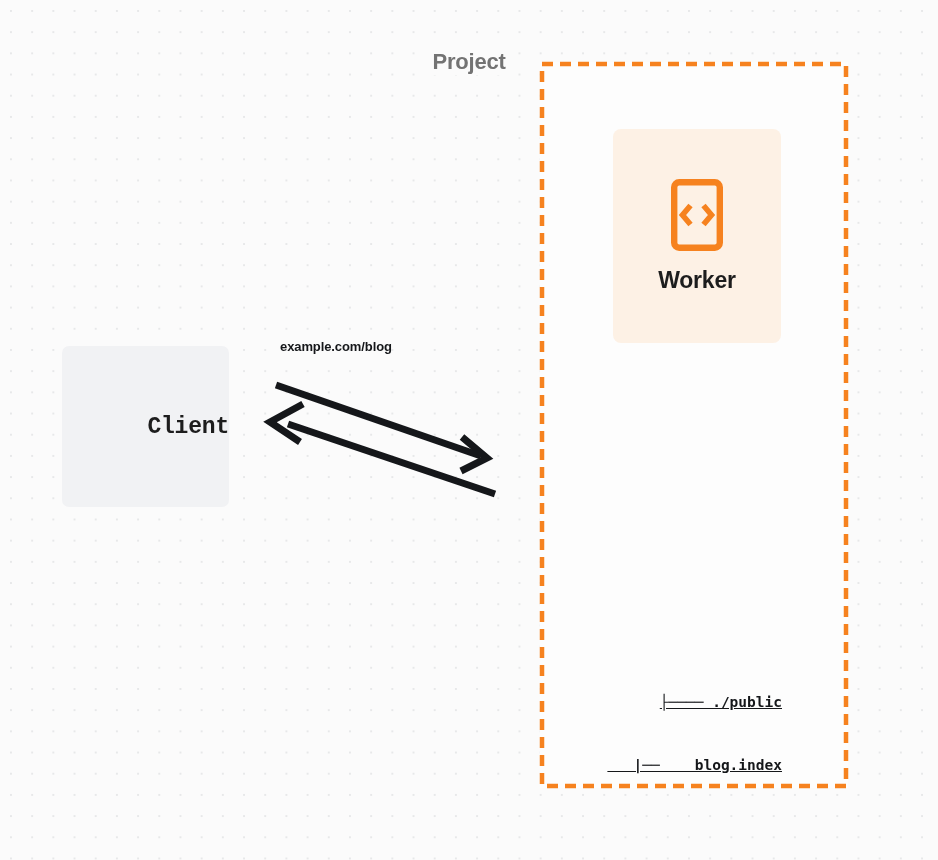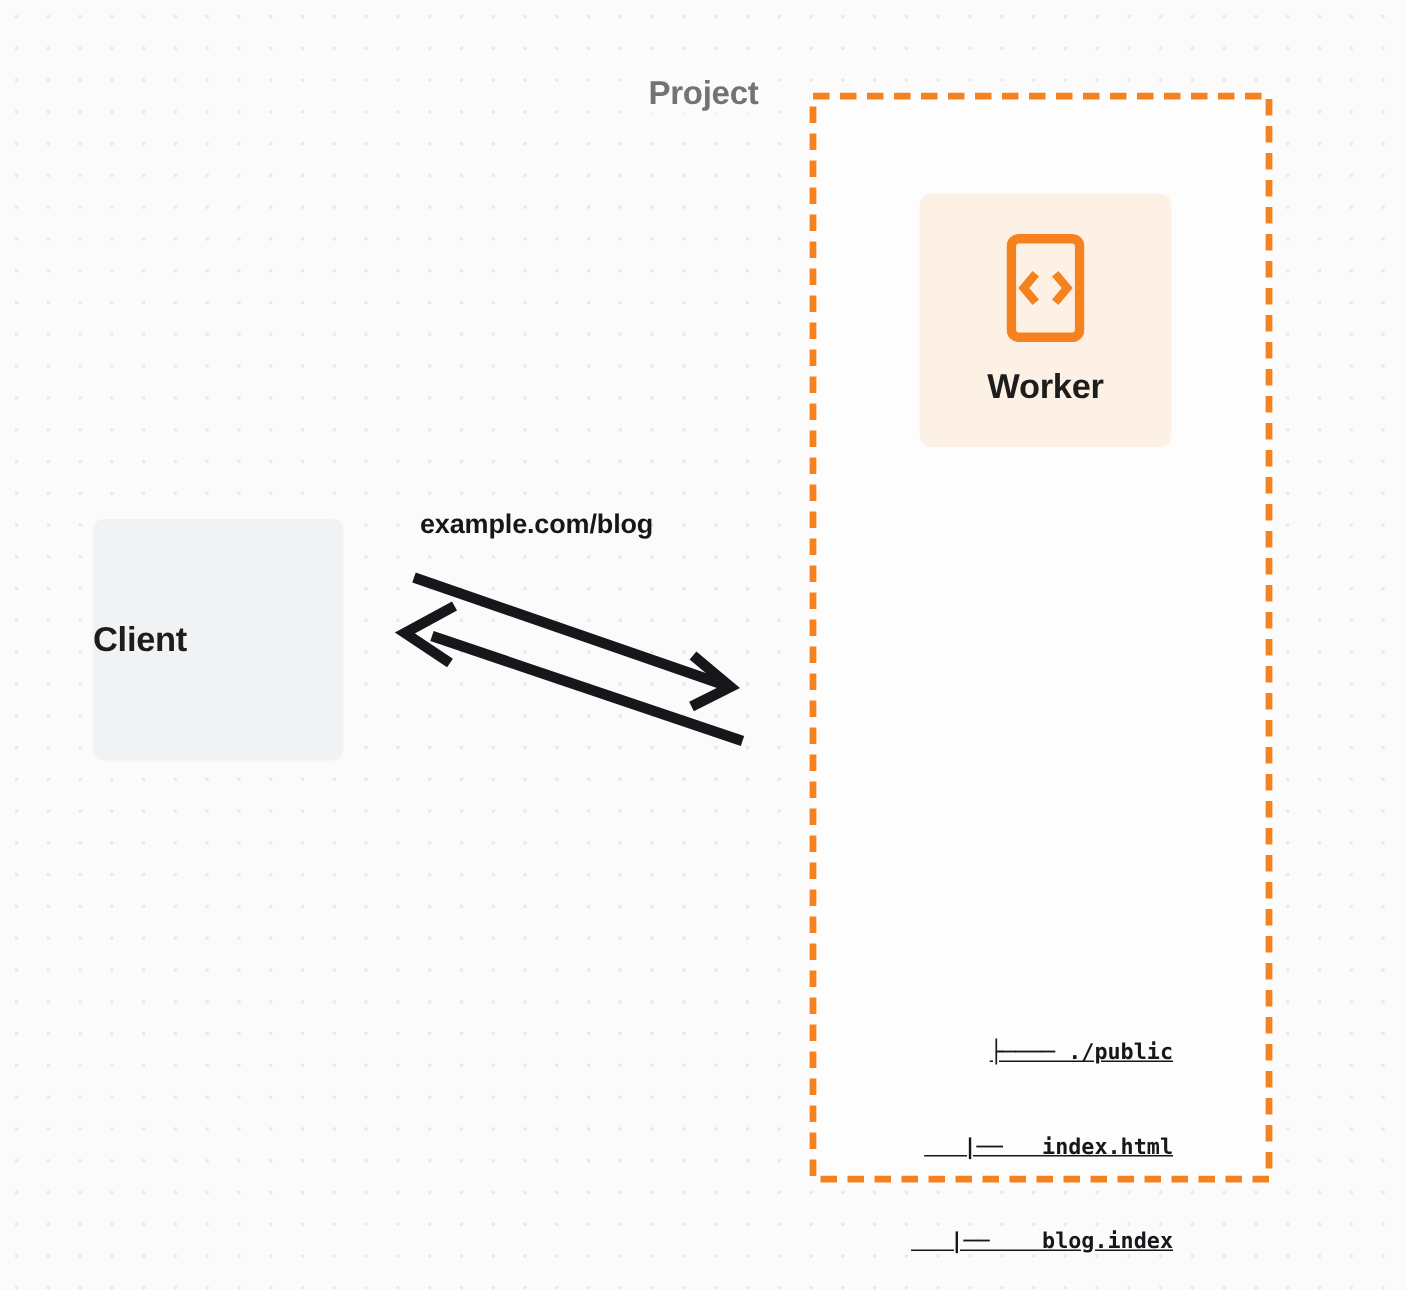--- a/index.html
+++ b/index.html
@@ -28,35 +28,36 @@
   .client-box {
     position: absolute;
     left: 62px;
     top: 346px;
     width: 167px;
     height: 161px;
     background: #f1f2f4;
     border-radius: 7px;
     display: flex;
     align-items: center;
-    justify-content: flex-start;
+    justify-content: flex-end;
+    font-family: Liberation Mono, monospace;
   }
   .client-label {
     font-size: 23px;
     font-weight: bold;
     color: #1d1d1d;
     letter-spacing: -0.2px;
   }
 
   
   .conn-label {
     position: absolute;
     left: 280px;
     top: 339px;
-    font-size: 18px;
+    font-size: 13px;
     font-weight: bold;
     color: #15171a;
     letter-spacing: -0.1px;
     white-space: nowrap;
   }
 
   
   .arrows {
     position: absolute;
     left: 0;
@@ -104,21 +105,21 @@
     border-radius: 8px;
     display: flex;
     flex-direction: column;
     align-items: center;
     justify-content: center;
   }
   .card-worker {
     left: 613px;
     top: 129px;
     width: 168px;
-    height: 169px;
+    height: 214px;
   }
   .card-assets {
     left: 609px;
     top: 481px;
     width: 168px;
     height: 165px;
   }
   .card-icon {
     display: block;
     margin-bottom: 16px;
@@ -183,18 +184,17 @@
       <rect x="3.2" y="3.2" width="45.6" height="65.6" rx="5" ry="5" fill="none" stroke="#f6821f" stroke-width="6.4"></rect>
       <polyline points="19.5,26.5 11.5,36 19.5,45.5" fill="none" stroke="#f6821f" stroke-width="5.6" stroke-linecap="butt" stroke-linejoin="miter"></polyline>
       <polyline points="32.5,26.5 40.5,36 32.5,45.5" fill="none" stroke="#f6821f" stroke-width="5.6" stroke-linecap="butt" stroke-linejoin="miter"></polyline>
     </svg>
     <span class="card-label">Worker</span>
   </div>
 
 
   <div class="file-tree">
     <div>├──── ./public</div>
-    <div>   |──   index.html</div>
     <div>   |──    blog.index</div>
     
   </div>
 
 </div>
 
 </body></html>

